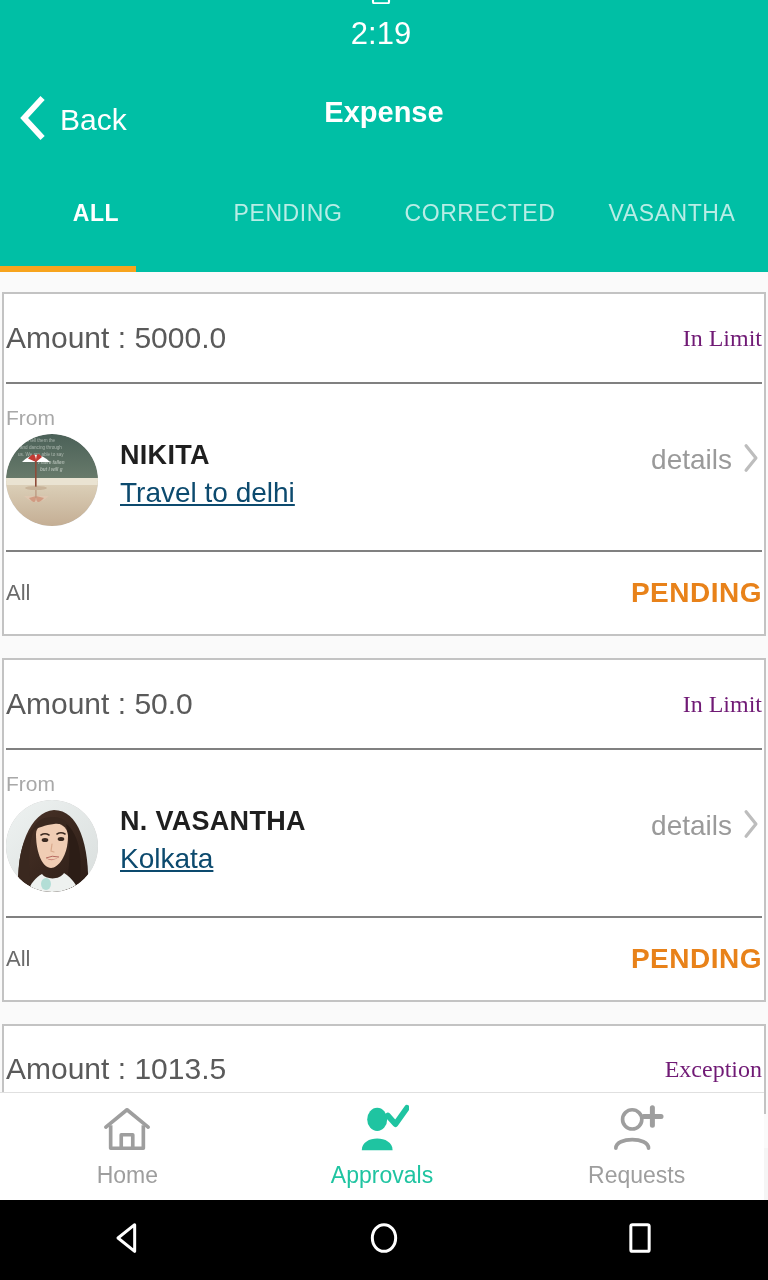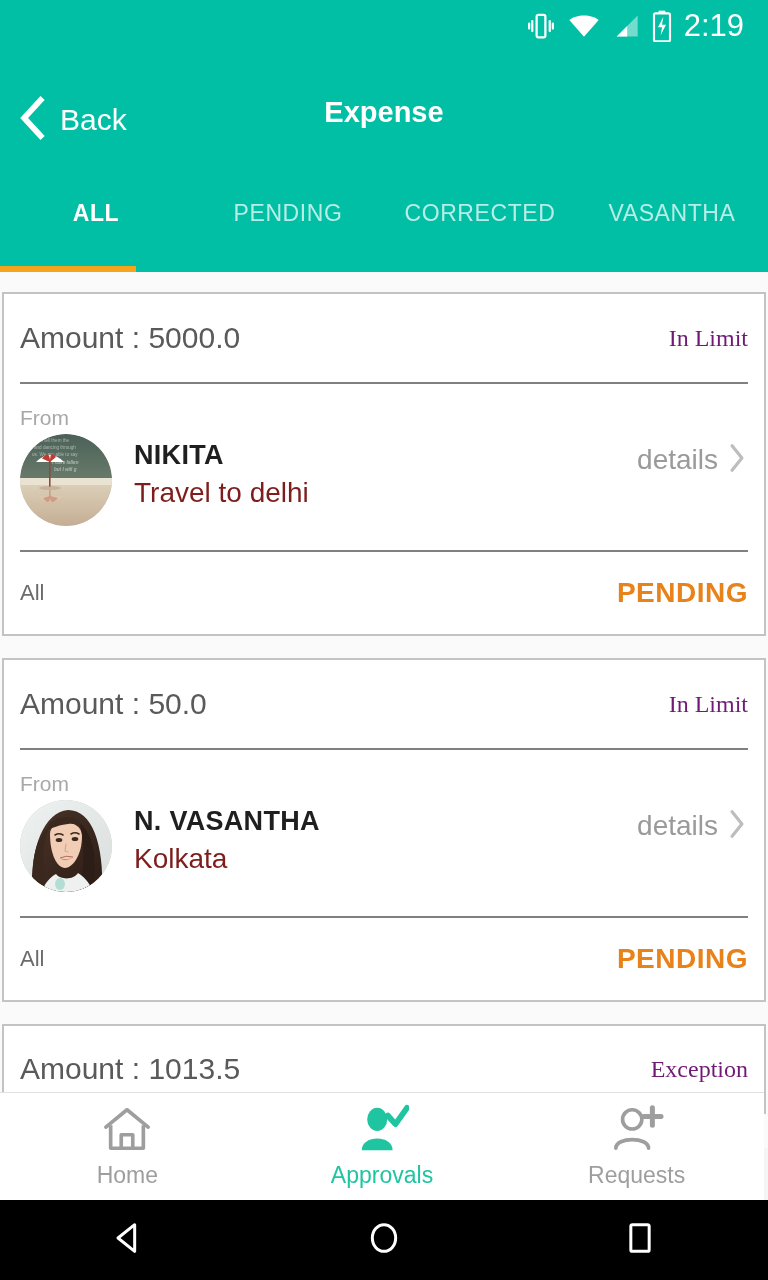--- a/index.html
+++ b/index.html
@@ -8,21 +8,21 @@
     font-family:"Liberation Sans", sans-serif;
     background:#ffffff;
     overflow:hidden;
   }
   .phone { position:relative; width:768px; height:1280px; background:#f5f5f5; }
 
   
   .statusbar {
     height:52px; background:#00bfa5;
     display:flex; align-items:center; justify-content:flex-end;
-    padding-right:24px; gap:12px;
+    padding-right:6px; gap:12px;flex-direction:column;
   }
   .sb-icon { display:flex; align-items:center; }
   .sb-time {
     color:#ffffff; font-size:31px; letter-spacing:0px;
     font-family:"Liberation Sans", sans-serif;
   }
 
   
   .appbar {
     background:#00bfa5; height:120px;
@@ -56,21 +56,21 @@
     width:136px; height:6px; background:#f7a41d;
   }
 
   
   .list {
     position:absolute; top:272px; left:0; right:0; bottom:132px;
     background:#fafafa; padding:20px 0 0 0; overflow:hidden;
   }
   .card {
     background:#ffffff; border:2px solid #c3c3c3;
-    margin:0 2px 22px 2px; padding:0 16px;
+    margin:0 2px 22px 2px; padding:0 2px;
   }
   .card-row-amount {
     display:flex; align-items:center; justify-content:space-between;
     height:88px;
   }
   .amount-text { font-size:30px; color:#5a5a5a; }
   .limit-text  { font-size:24px; color:#701a75;font-family:Liberation Serif, serif; }
   .divider { height:2px; background:#808080; }
 
   .from-label {
@@ -80,21 +80,21 @@
   .person-row {
     display:flex; align-items:flex-start; padding-bottom:24px;
   }
   .avatar {
     width:92px; height:92px; border-radius:50%;
     flex:0 0 92px; overflow:hidden; position:relative;
     background:#cfcfcf;
   }
   .person-info { flex:1; padding-left:22px; padding-top:6px; }
   .person-name { font-size:27px; font-weight:bold; color:#1f1f1f; letter-spacing:0.3px; }
-  .person-sub  { font-size:28px; color:#7f1d1d; padding-top:6px; }
+  .person-sub  { font-size:28px; color:#0c4a6e; padding-top:6px;text-decoration:underline; }
   .details-link {
     display:flex; align-items:center; gap:8px;
     padding-top:8px; cursor:pointer;
   }
   .details-text { font-size:28px; color:#9a9a9a; }
 
   .card-footer {
     display:flex; align-items:center; justify-content:space-between;
     height:82px;
   }

